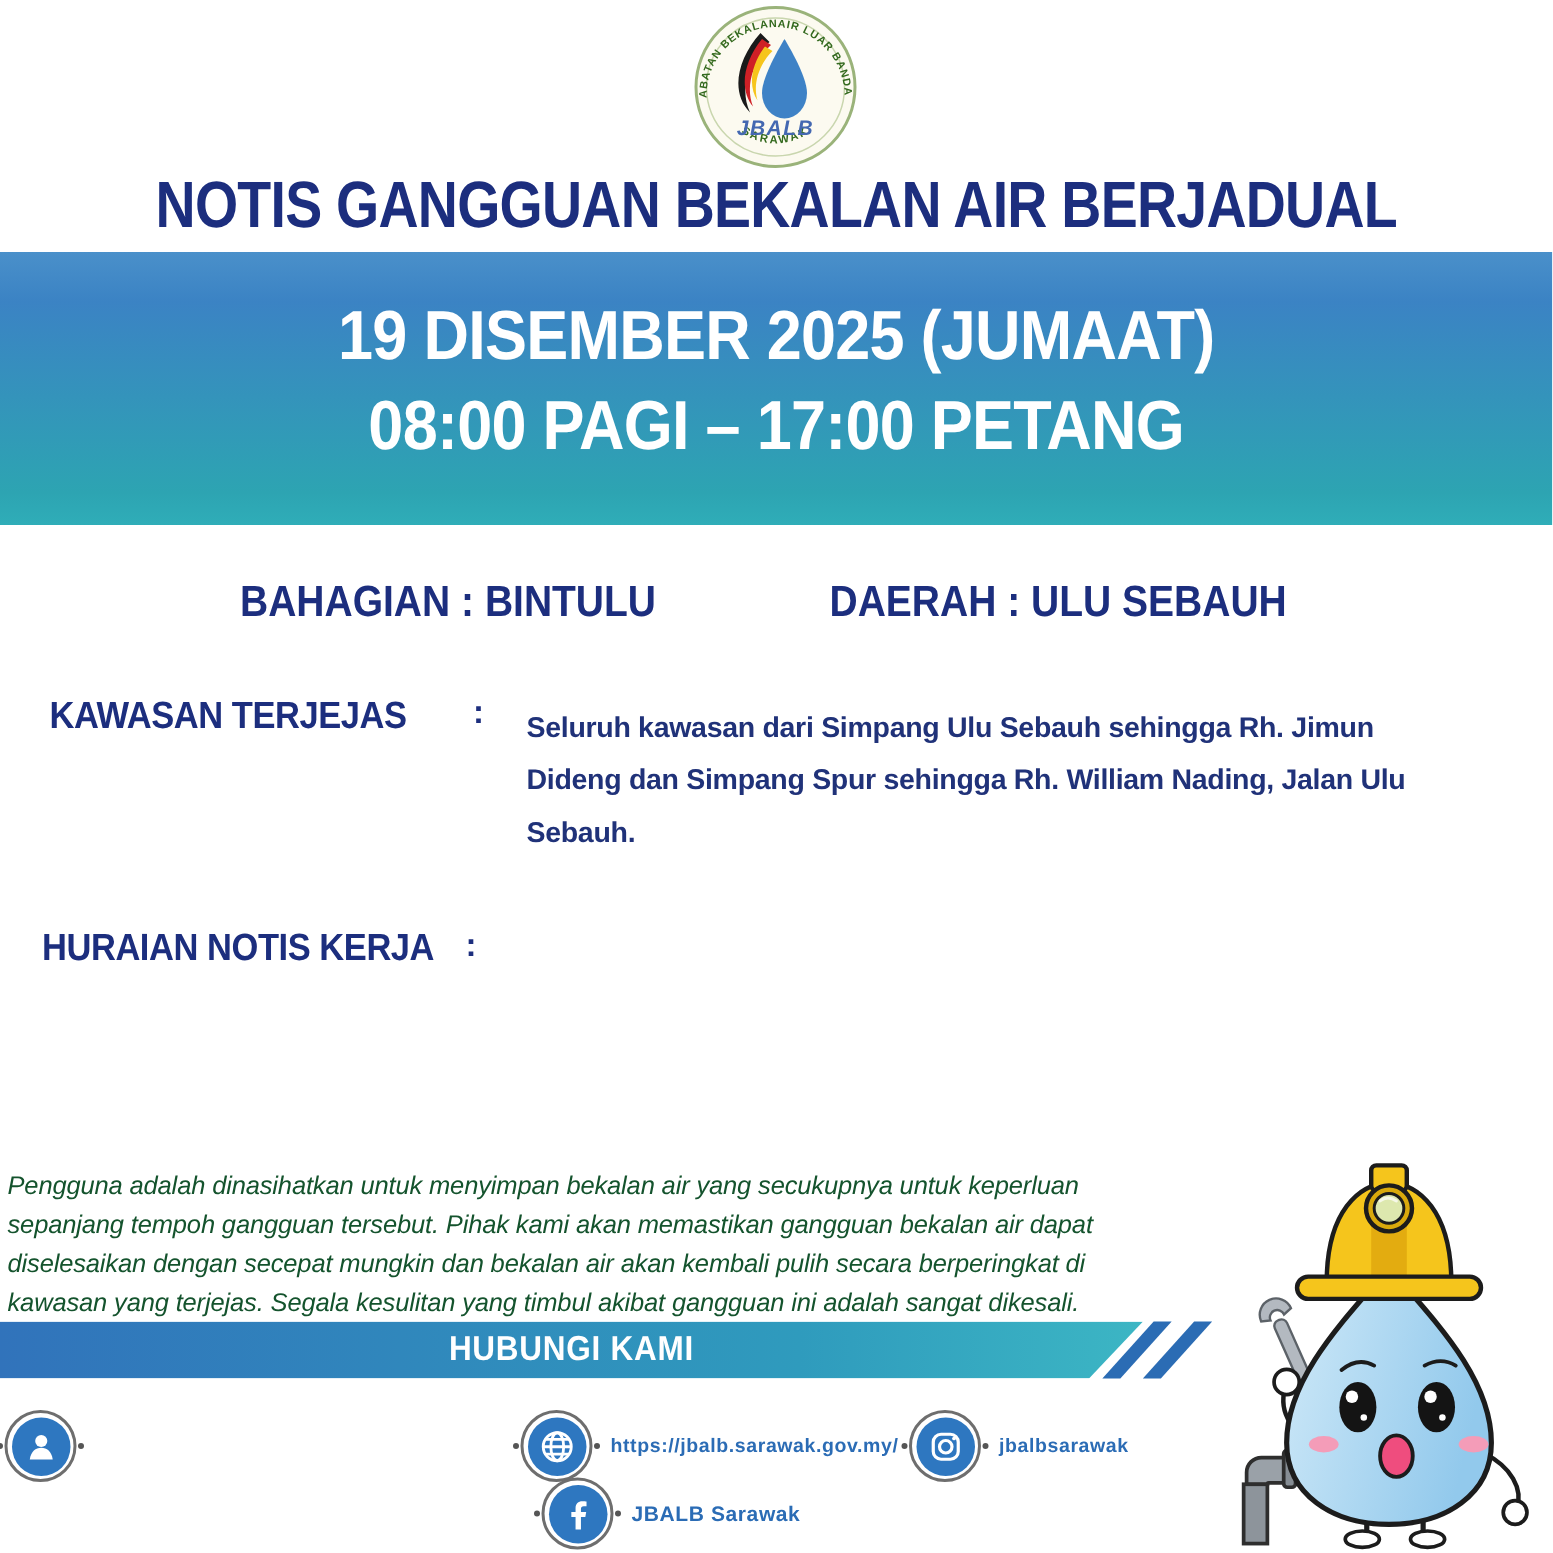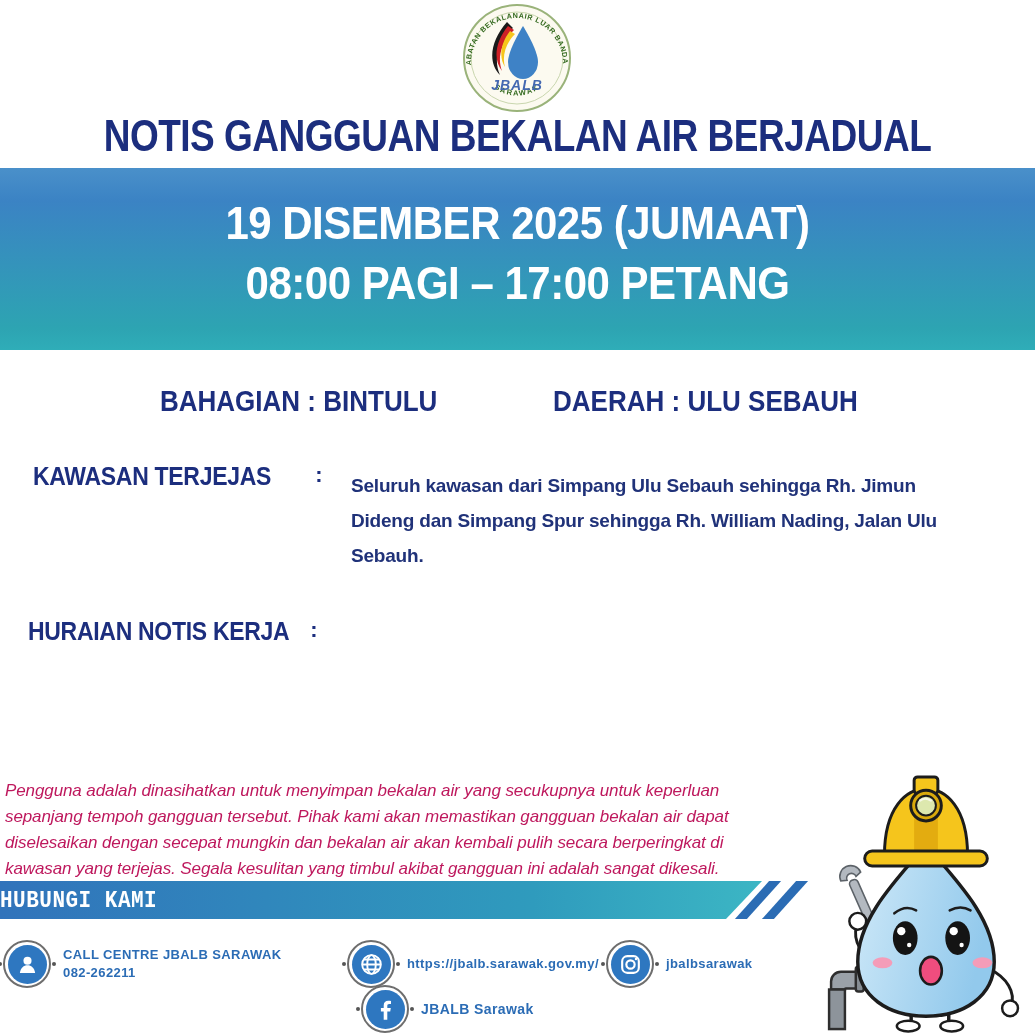--- a/index.html
+++ b/index.html
@@ -44,29 +44,29 @@
   .section-2 { top:617px;padding-left:28px; }
   .sec-label { font-size:23px; font-weight:800; color:#1c2e7e; letter-spacing:-0.3px;
                transform:scaleY(1.1); transform-origin:left top; white-space:nowrap;}
   .sec-colon { font-size:22px; font-weight:800; color:#1c2e7e; text-align:center; }
   .sec-line  { font-size:19px; font-weight:700; color:#203279; line-height:47px;
                letter-spacing:-0.2px; white-space:nowrap; margin-top:-12px;}
   .sec-lines { padding-top:12px; }
   
   .disclaimer { position:absolute; left:5px; top:778px; width:790px;
                 font-family:"Liberation Sans", sans-serif; }
-  .disc-line { font-size:17px; font-style:italic; font-weight:500; color:#be185d;
+  .disc-line { font-size:17px; font-style:italic; font-weight:500; color:#14532d;
                line-height:26px; white-space:nowrap; letter-spacing:-0.1px;}
   
   .contact-banner { position:absolute; top:881px; left:0; width:100%; height:38px; }
   .cb-shape {
     position:absolute; left:0; top:0; height:100%; width:762px;
     background:linear-gradient(90deg,#3173bb 0%,#2f9bbd 70%,#3cb6c4 100%);
     clip-path:polygon(0 0, 762px 0, 726px 100%, 0 100%);
-    display:flex; align-items:center; font-family:Liberation Mono, monospace;
+    display:flex; align-items:center; justify-content:center;
   }
   .cb-heading { color:#fff; font-size:21px; font-weight:800; letter-spacing:0.5px;
                 transform:scaleY(1.1); }
   .cb-stripe { position:absolute; top:0; height:38px; width:12px; background:#2b6cb4;
                transform:skewX(-42deg); }
   .cb-stripe-1 { left:752px; }
   .cb-stripe-2 { left:779px; }
   
   .contact-item { position:absolute; display:flex; align-items:center; gap:12px; }
   .ci-call      { left:3px;   top:940px; }
@@ -162,24 +162,20 @@
 
   <div class="contact-item ci-call">
     <div class="icon-ring">
       <div class="icon-circle">
         <svg viewBox="0 0 24 24">
           <circle cx="12" cy="8.6" r="3.6" fill="#fff"></circle>
           <path d="M5.2 19.5 C5.9 14.8 8.7 12.6 12 12.6 C15.3 12.6 18.1 14.8 18.8 19.5 Z" fill="#fff"></path>
         </svg>
       </div>
     </div>
-    <div class="ci-text">
-      <div>CALL CENTRE JBALB SARAWAK</div>
-      <div>082-262211</div>
-    </div>
   </div>
 
   <div class="contact-item ci-web">
     <div class="icon-ring">
       <div class="icon-circle">
         <svg viewBox="0 0 24 24" fill="none" stroke="#fff" stroke-width="1.7">
           <circle cx="12" cy="12" r="8.3"></circle>
           <ellipse cx="12" cy="12" rx="3.8" ry="8.3"></ellipse>
           <path d="M3.9 12 h16.2 M5 7.6 h14 M5 16.4 h14"></path>
         </svg>

